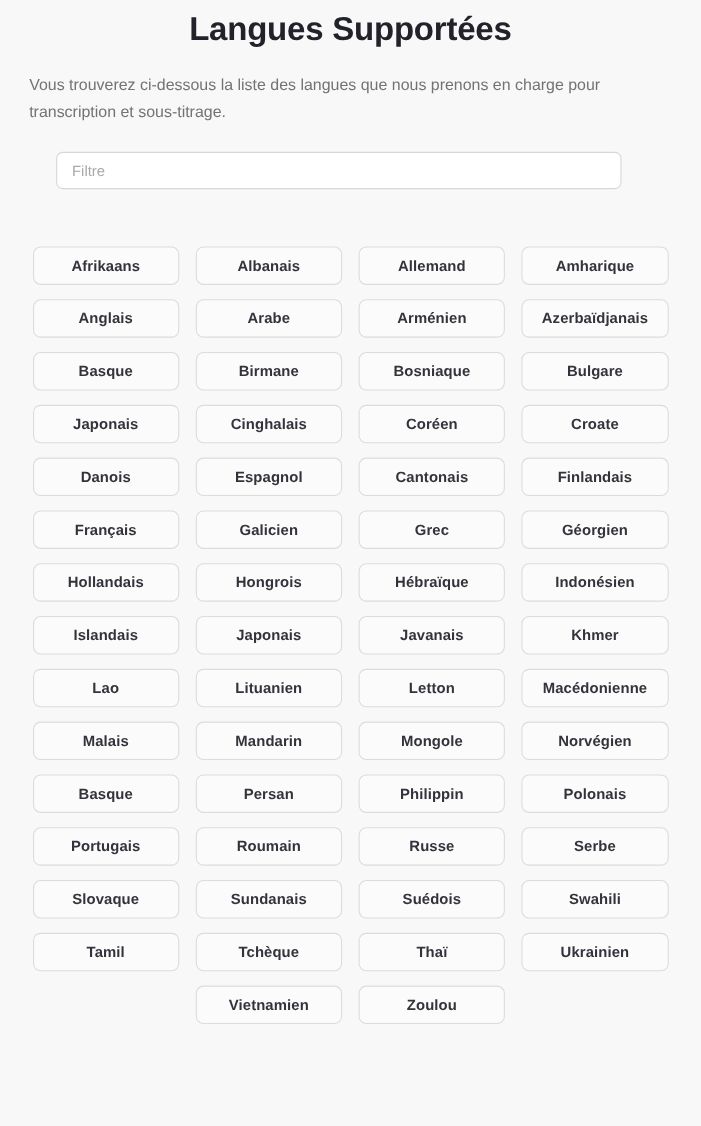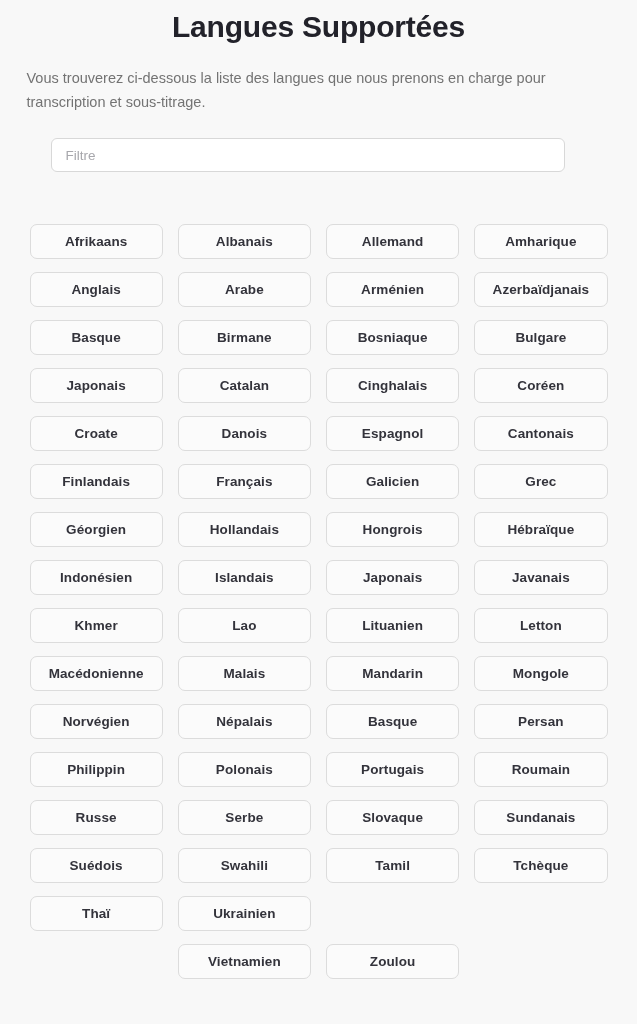--- a/index.html
+++ b/index.html
@@ -111,21 +111,20 @@
       <div class="lang-chip">Amharique</div>
       <div class="lang-chip">Anglais</div>
       <div class="lang-chip">Arabe</div>
       <div class="lang-chip">Arménien</div>
       <div class="lang-chip">Azerbaïdjanais</div>
       <div class="lang-chip">Basque</div>
       <div class="lang-chip">Birmane</div>
       <div class="lang-chip">Bosniaque</div>
       <div class="lang-chip">Bulgare</div>
       <div class="lang-chip">Japonais</div>
-      <div class="lang-chip">Catalan</div>
       <div class="lang-chip">Cinghalais</div>
       <div class="lang-chip">Coréen</div>
       <div class="lang-chip">Croate</div>
       <div class="lang-chip">Danois</div>
       <div class="lang-chip">Espagnol</div>
       <div class="lang-chip">Cantonais</div>
       <div class="lang-chip">Finlandais</div>
       <div class="lang-chip">Français</div>
       <div class="lang-chip">Galicien</div>
       <div class="lang-chip">Grec</div>
@@ -139,21 +138,20 @@
       <div class="lang-chip">Javanais</div>
       <div class="lang-chip">Khmer</div>
       <div class="lang-chip">Lao</div>
       <div class="lang-chip">Lituanien</div>
       <div class="lang-chip">Letton</div>
       <div class="lang-chip">Macédonienne</div>
       <div class="lang-chip">Malais</div>
       <div class="lang-chip">Mandarin</div>
       <div class="lang-chip">Mongole</div>
       <div class="lang-chip">Norvégien</div>
-      <div class="lang-chip">Népalais</div>
       <div class="lang-chip">Basque</div>
       <div class="lang-chip">Persan</div>
       <div class="lang-chip">Philippin</div>
       <div class="lang-chip">Polonais</div>
       <div class="lang-chip">Portugais</div>
       <div class="lang-chip">Roumain</div>
       <div class="lang-chip">Russe</div>
       <div class="lang-chip">Serbe</div>
       <div class="lang-chip">Slovaque</div>
       <div class="lang-chip">Sundanais</div>

